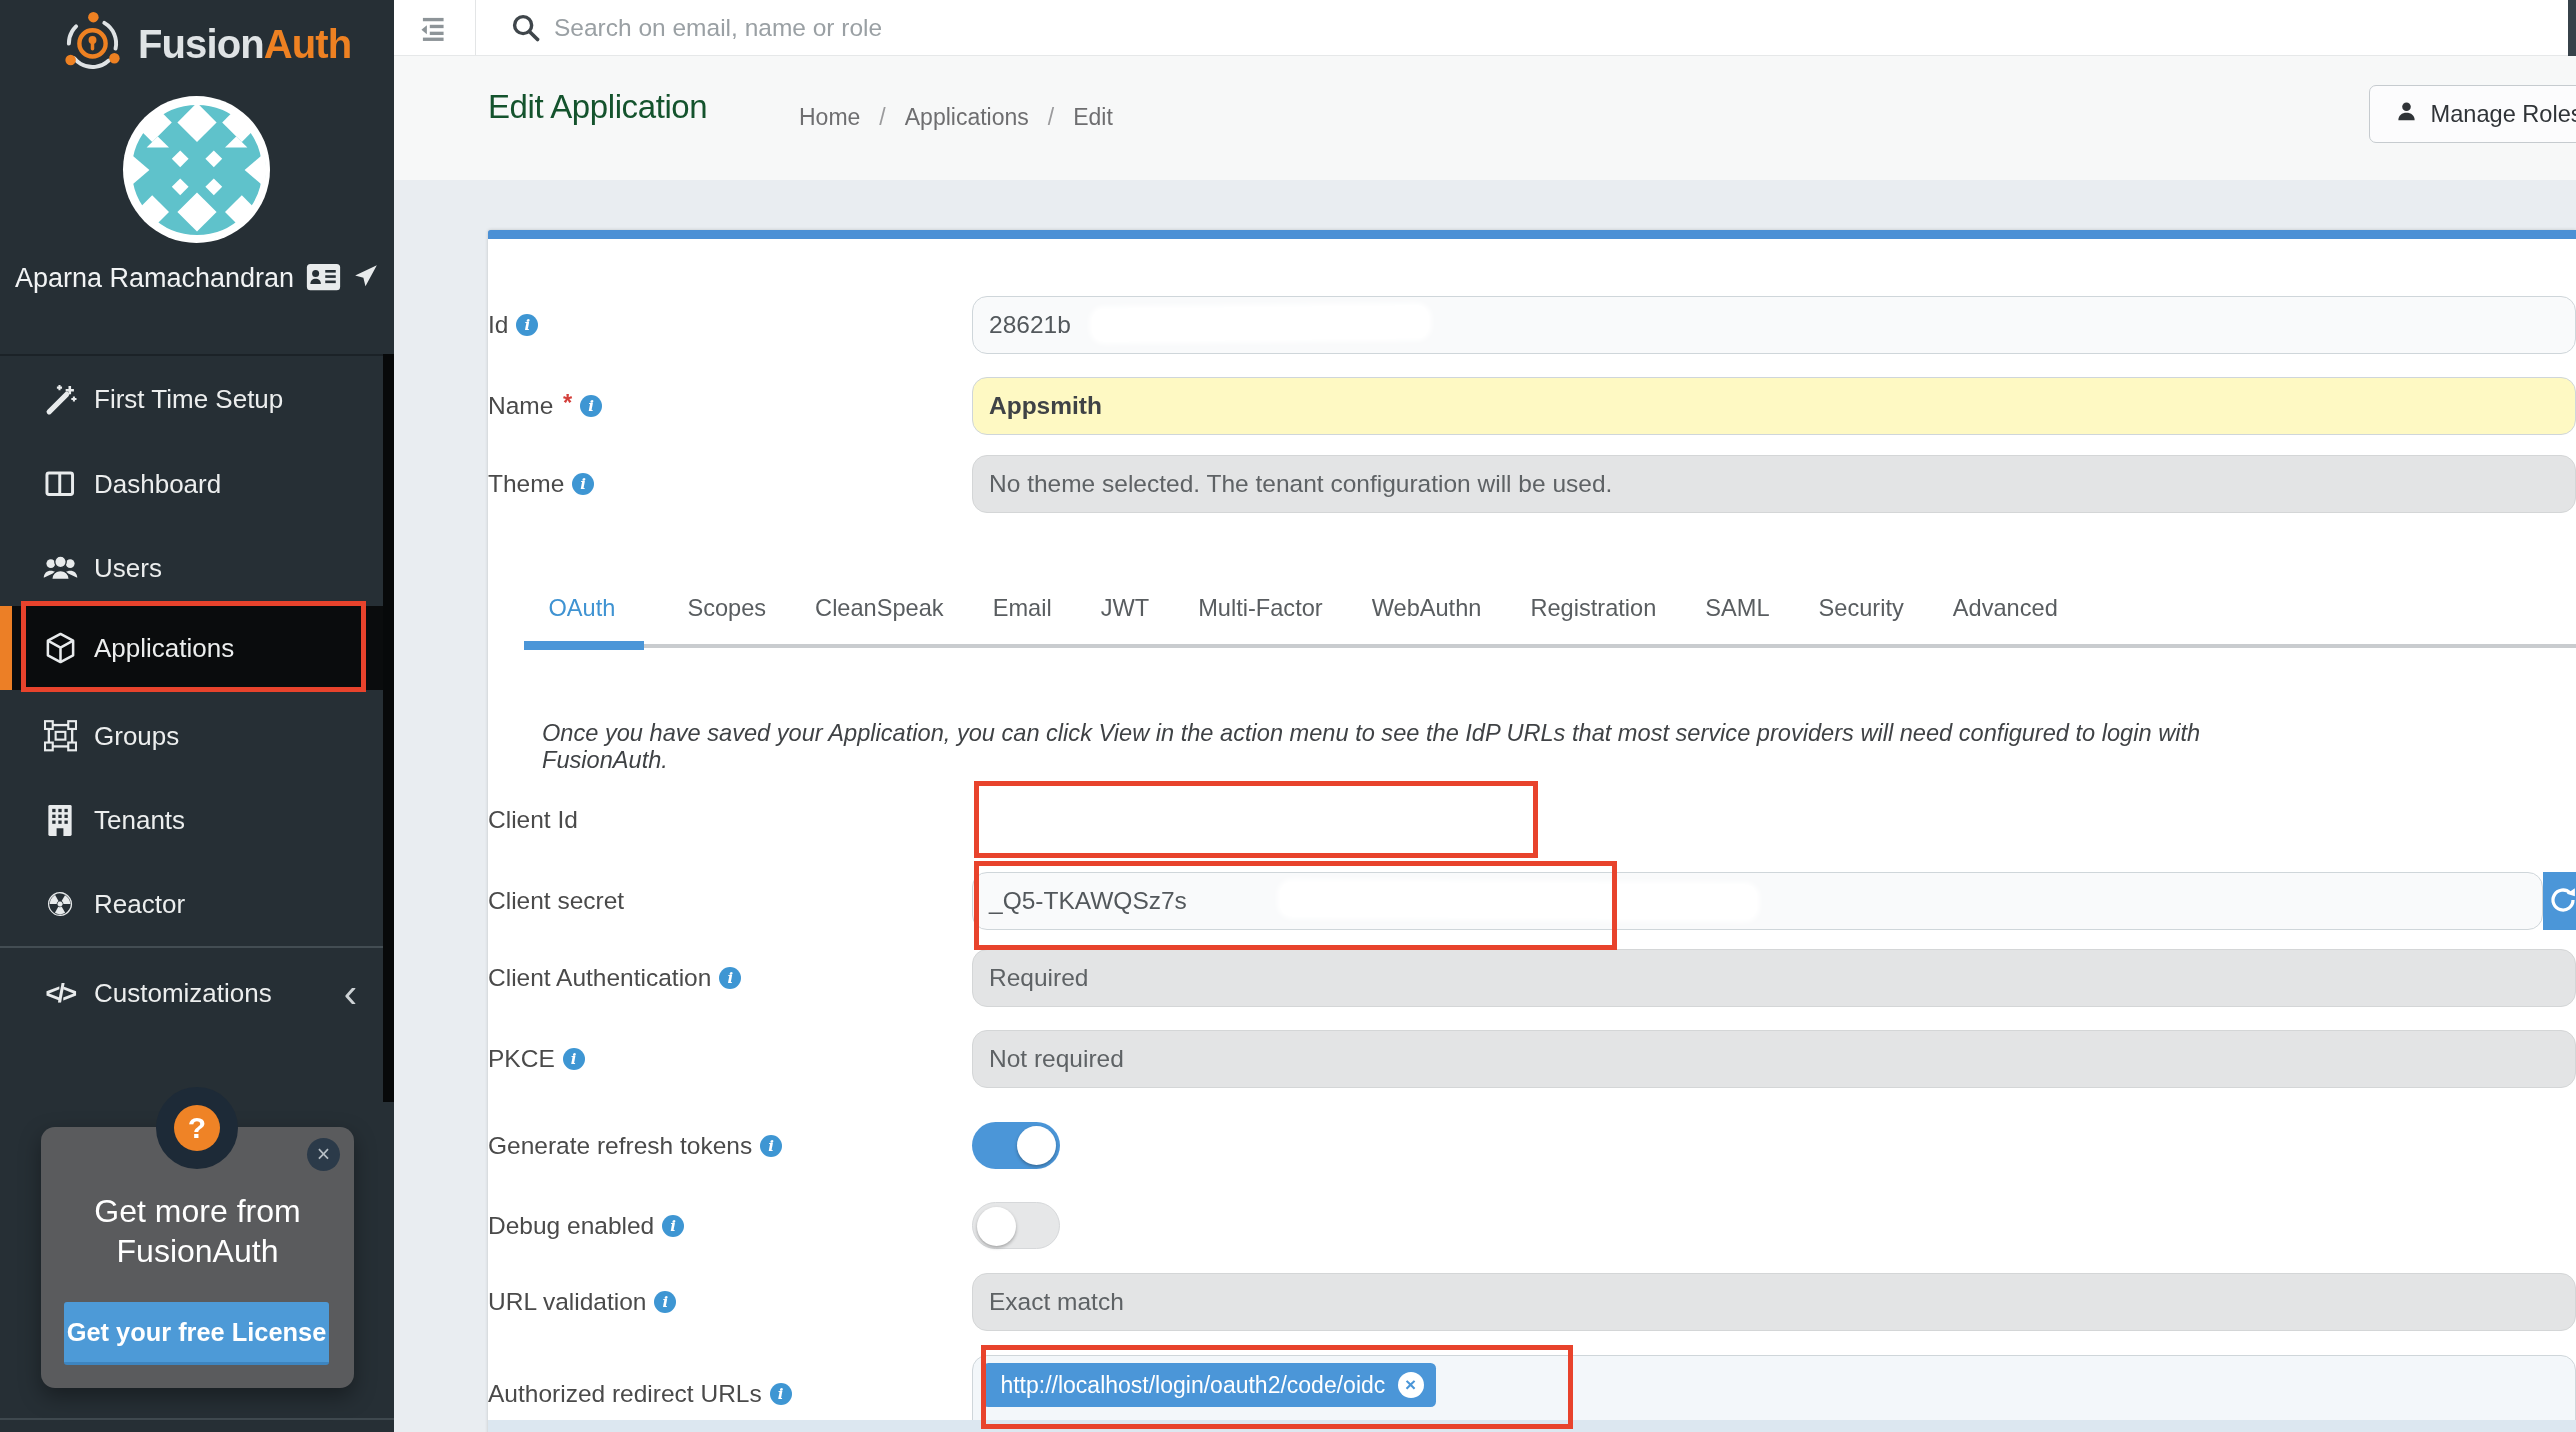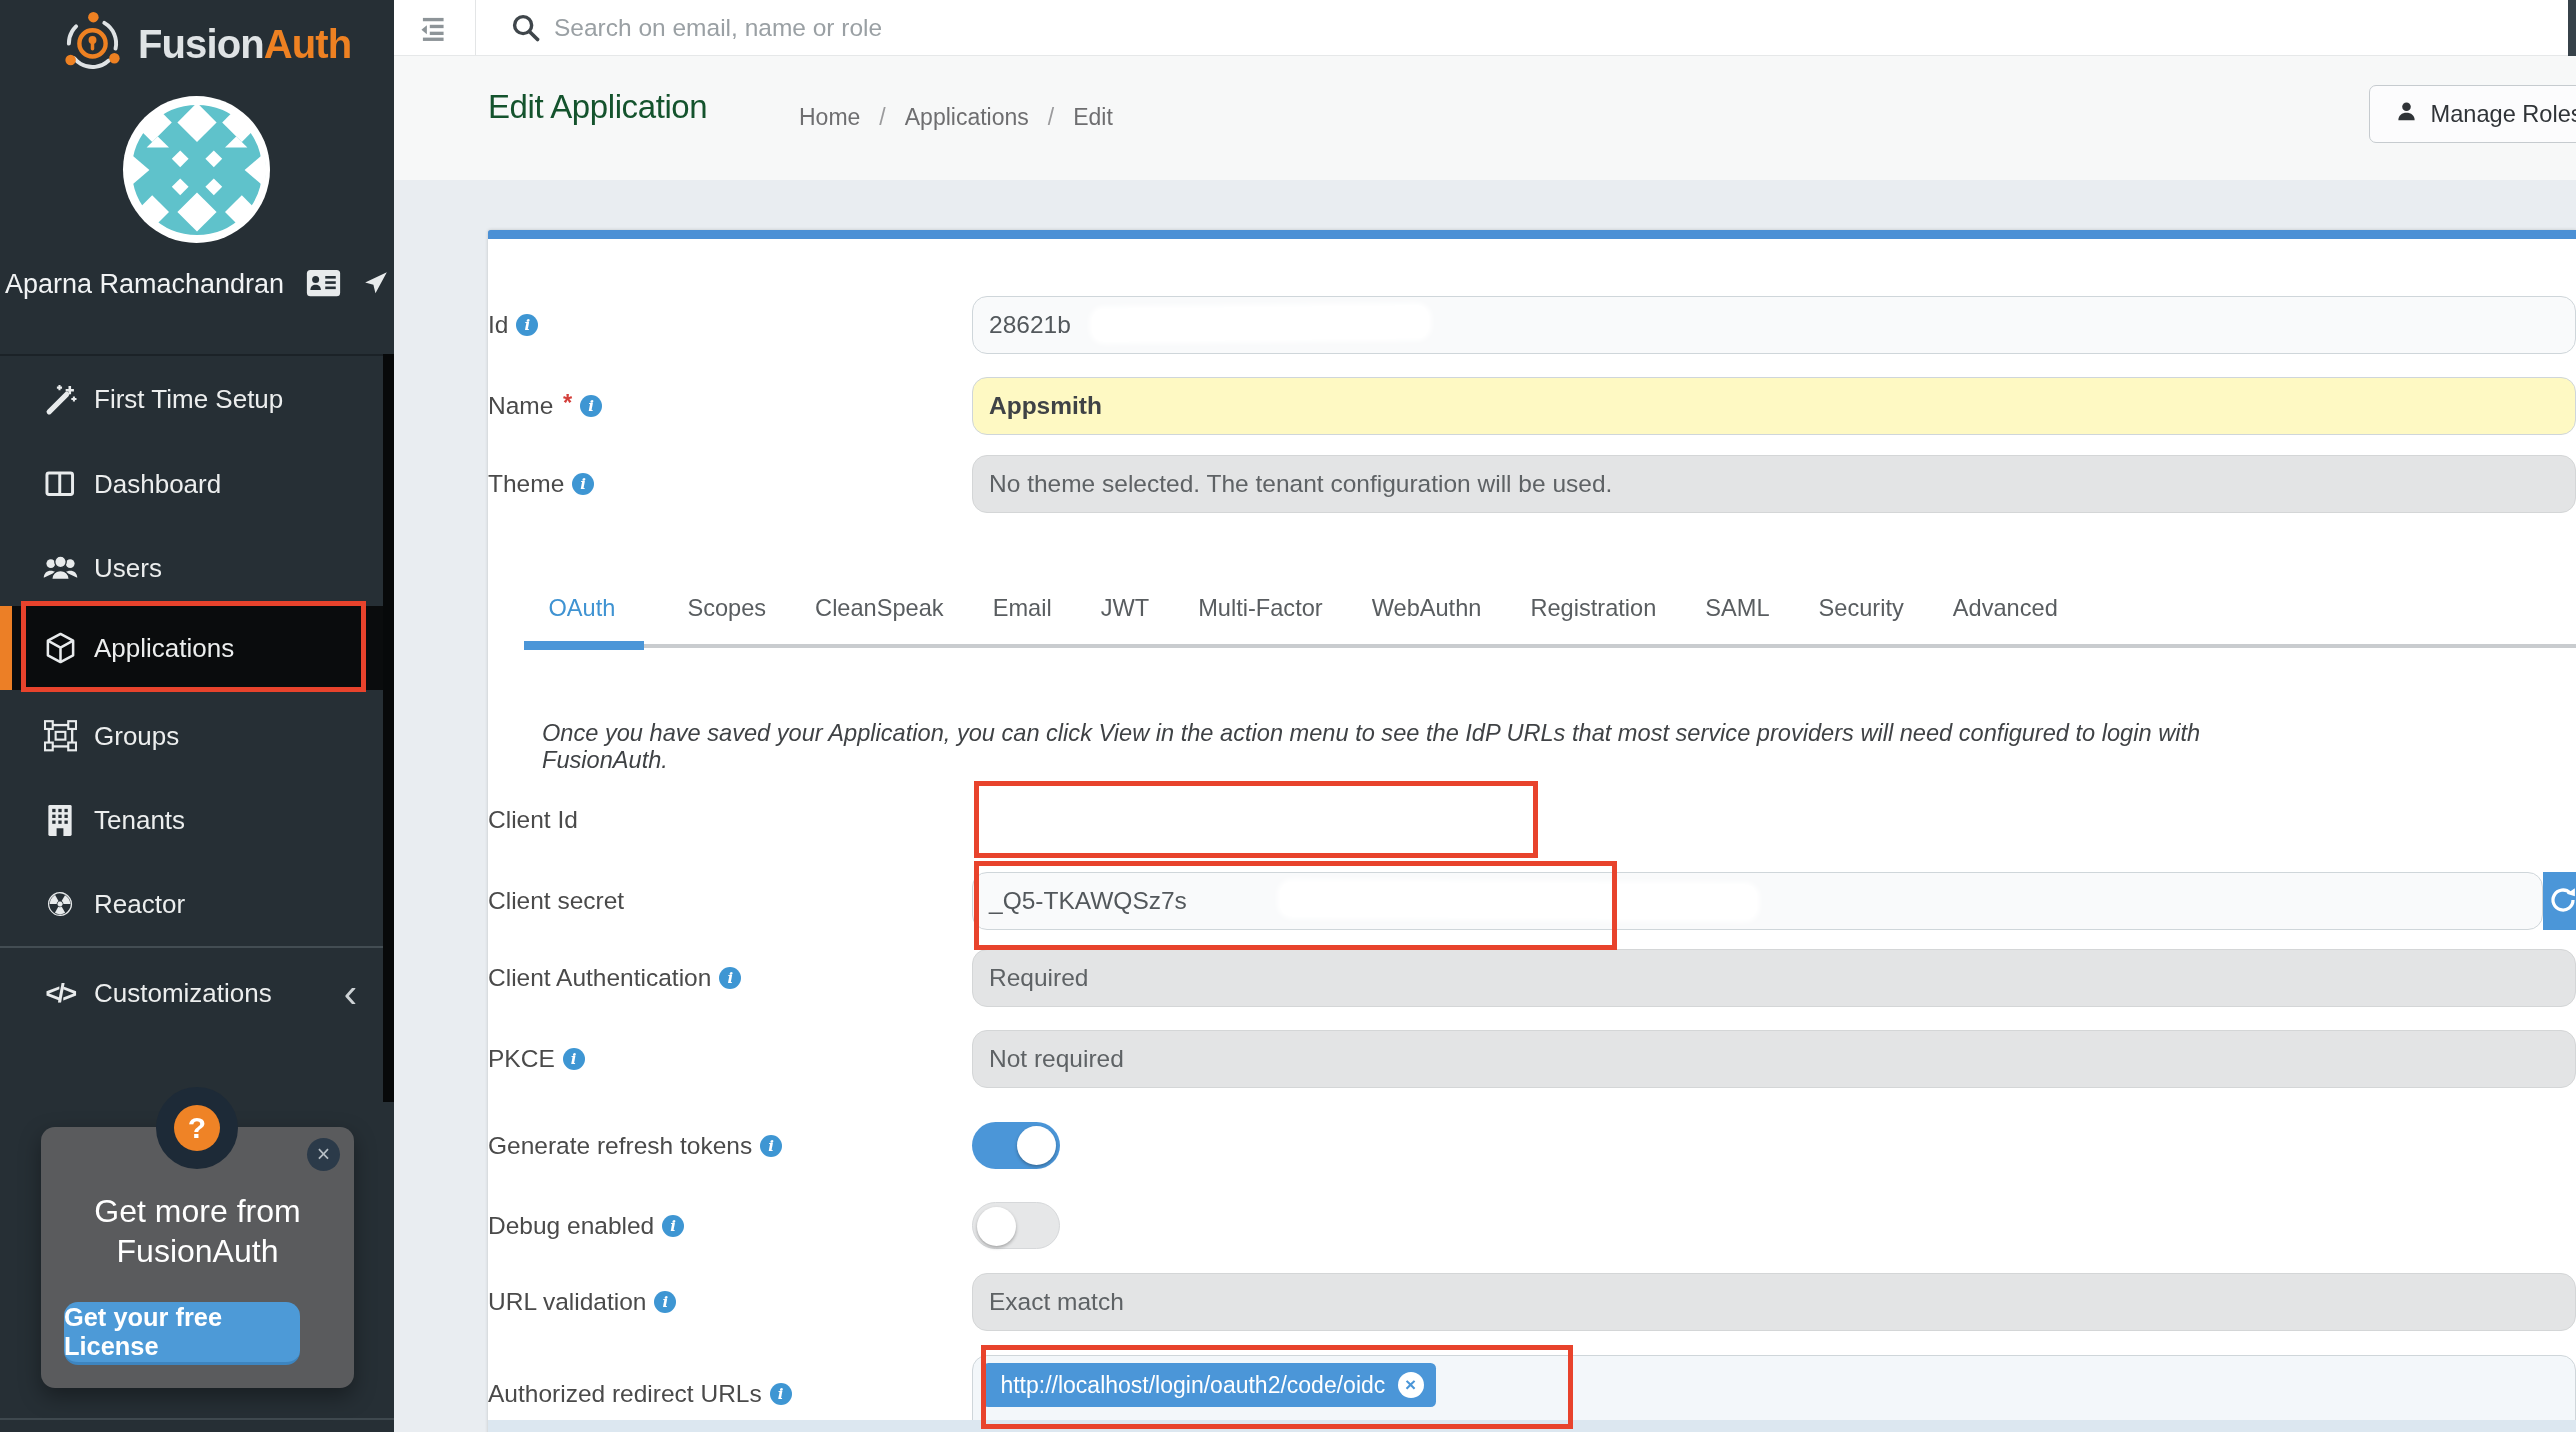--- a/index.html
+++ b/index.html
@@ -7,21 +7,21 @@
          font-family:"Liberation Sans",sans-serif;-webkit-font-smoothing:antialiased;}
   .abs{position:absolute;}
 
   
   .sidebar{left:0;top:0;width:394px;height:1432px;background:#262f35;}
   .logo-row{left:61px;top:10.5px;width:298px;height:67px;display:flex;align-items:center;gap:14px;}
   .logo-word{font-size:40px;font-weight:bold;color:#dfe3e5;letter-spacing:-0.9px;}
   .logo-word .accent{color:#ee8122;}
   .avatar-wrap{left:123px;top:96px;width:147px;height:147px;border-radius:50%;background:#fff;
                display:flex;align-items:center;justify-content:center;}
-  .user-row{left:0;top:263px;width:394px;height:42px;display:flex;align-items:center;justify-content:center;gap:22px;}
+  .user-row{left:0;top:263px;width:394px;height:42px;display:flex;justify-content:center;gap:12px;}
   .user-name{color:#f1f3f4;font-size:27px;}
   .side-divider{left:0;width:394px;height:1.8px;background:#1b2227;}
   .nav-item{left:0;width:394px;height:84px;display:flex;align-items:center;cursor:pointer;}
   .nav-item .nav-icon{width:40px;margin-left:40px;display:flex;justify-content:center;align-items:center;color:#e8ebec;}
   .nav-item .nav-label{margin-left:14px;color:#eceeee;font-size:26px;}
   .nav-item.active{background:#0a0c0d;}
   .active-bar{left:0;top:606px;width:12.3px;height:84px;background:#ec7f26;}
   .chevron{margin-left:auto;margin-right:37px;color:#cdd2d5;font-size:40px;line-height:26px;}
   .side-scroll{left:383px;top:354px;width:11.4px;height:748px;background:#07090a;}
   .glyph-icon{font-size:33px;line-height:1;color:#e8ebec;}
@@ -30,22 +30,22 @@
   
   .promo{left:41px;top:1127px;width:313px;height:261px;background:#5a5b5d;border-radius:14px;
          box-shadow:0 8.8px 21px rgba(0,0,0,.35);}
   .promo-badge-outer{left:156px;top:1087px;width:82px;height:82px;border-radius:50%;background:#1d2a37;
          display:flex;align-items:center;justify-content:center;}
   .promo-badge-inner{width:46px;height:46px;border-radius:50%;background:#ef8326;color:#fff;
          display:flex;align-items:center;justify-content:center;font-size:30px;font-weight:bold;}
   .promo-close{left:307px;top:1138px;width:33px;height:33px;border-radius:50%;background:#2b3a49;color:#b6bec5;
          display:flex;align-items:center;justify-content:center;font-size:23px;cursor:pointer;}
   .promo-text{left:41px;top:1191px;width:313px;text-align:center;color:#fff;font-size:32px;line-height:40px;}
-  .promo-btn{left:64px;top:1302px;width:236px;height:60px;background:#4d9ad7;border-bottom:3.5px solid #3d85c0;
-         border-radius:14px;color:#fff;font-size:25.4px;font-weight:bold;display:flex;align-items:center;justify-content:center;cursor:pointer;}
+  .promo-btn{left:64px;top:1302px;width:265px;height:60px;background:#4d9ad7;border-bottom:3.5px solid #3d85c0;
+         border-radius:3px;color:#fff;font-size:25.4px;font-weight:bold;display:flex;align-items:center;justify-content:center;cursor:pointer;}
 
   
   .topbar{left:394px;top:0;width:2182px;height:55px;background:#ffffff;border-bottom:0.9px solid #e6e8e9;}
   .collapse-btn{left:413px;top:10.5px;width:40px;height:35px;display:flex;align-items:center;justify-content:center;color:#8d9498;cursor:pointer;}
   .topbar-divider{left:475px;top:0;width:0.9px;height:55px;background:#e3e5e6;}
   .search-icon{left:510px;top:12.3px;width:31.5px;height:31.5px;color:#3f464b;}
   .search-input{left:552px;top:5.3px;width:1401px;height:44px;border:none;outline:none;font-size:24.5px;color:#43484c;
                 font-family:"Liberation Sans",sans-serif;background:transparent;}
   .search-input::placeholder{color:#9aa0a4;}
   .corner-sliver{left:2568px;top:0;width:7.9px;height:64px;background:#37424a;}

